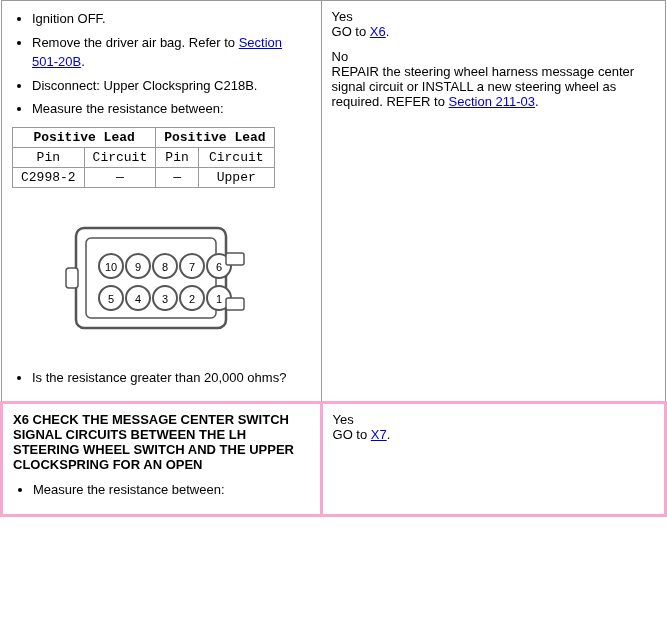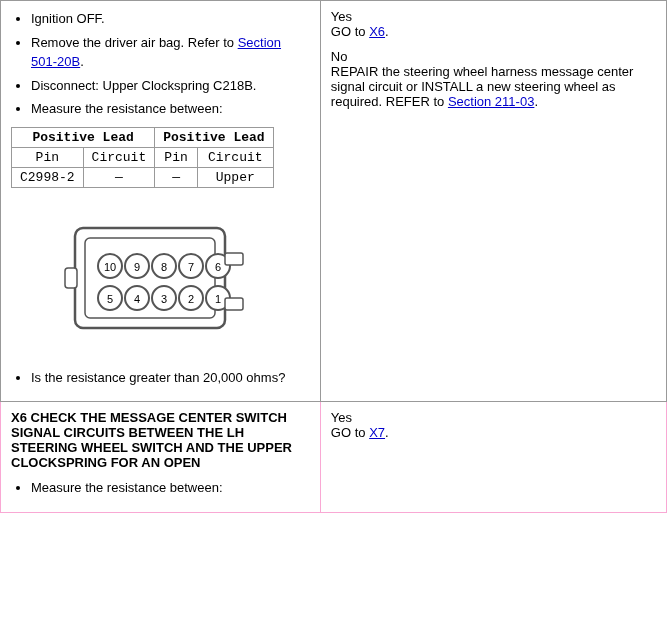--- a/index.html
+++ b/index.html
@@ -46,21 +46,21 @@
     .connector-svg {
       display: block;
       margin: 10px auto;
     }
 
     .yes-no-section { margin-bottom: 10px; }
     .yes-label { font-weight: normal; }
     .no-label { font-weight: normal; }
 
     .bottom-row td {
-      border: 1px solid #f9a8d4;
+      border: 3px solid #f9a8d4;
       vertical-align: top;
       padding: 8px 10px;
     }
   </style>
 </head>
 <body>
 
 <table class="main-table">
   <tbody>
       <tr>

